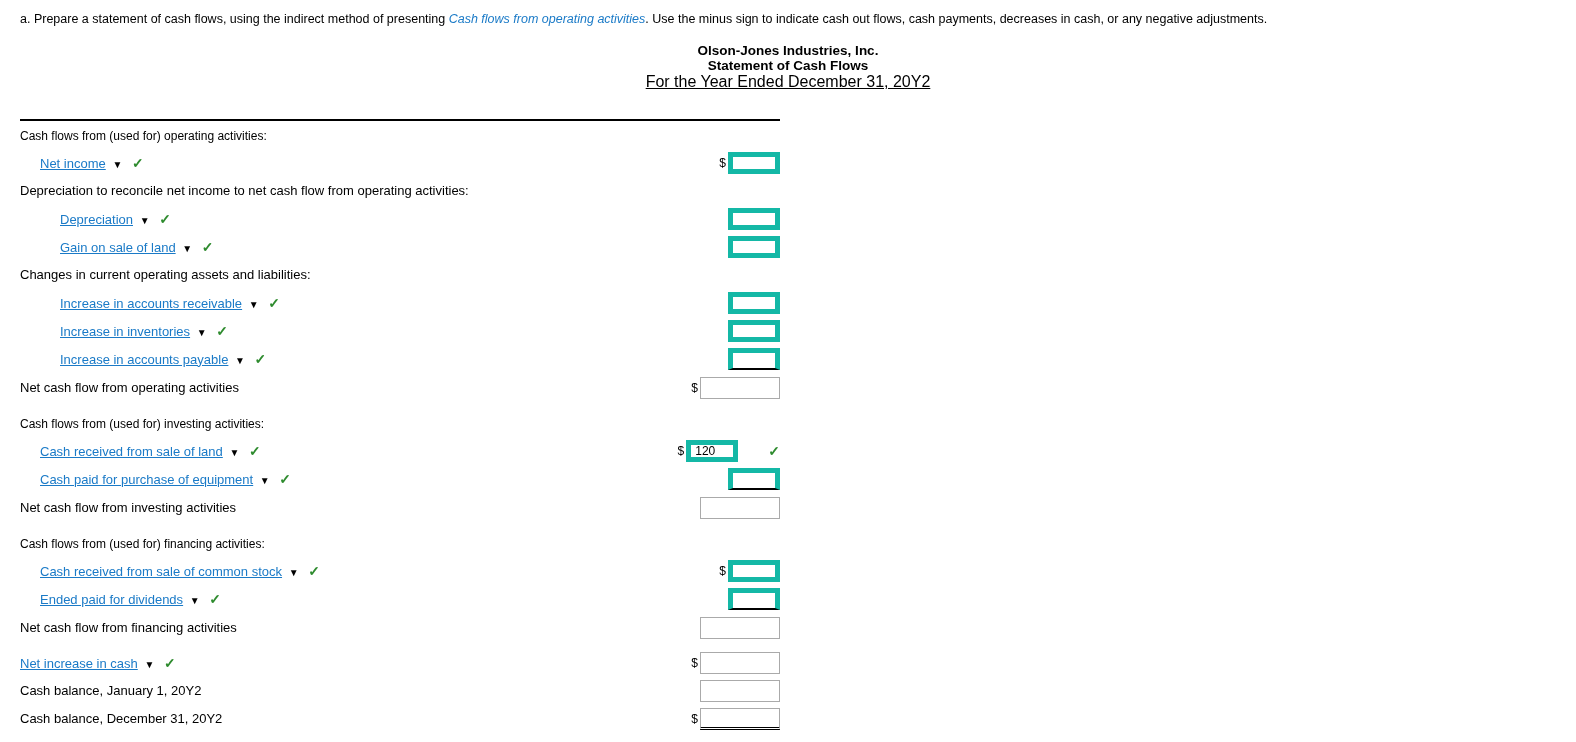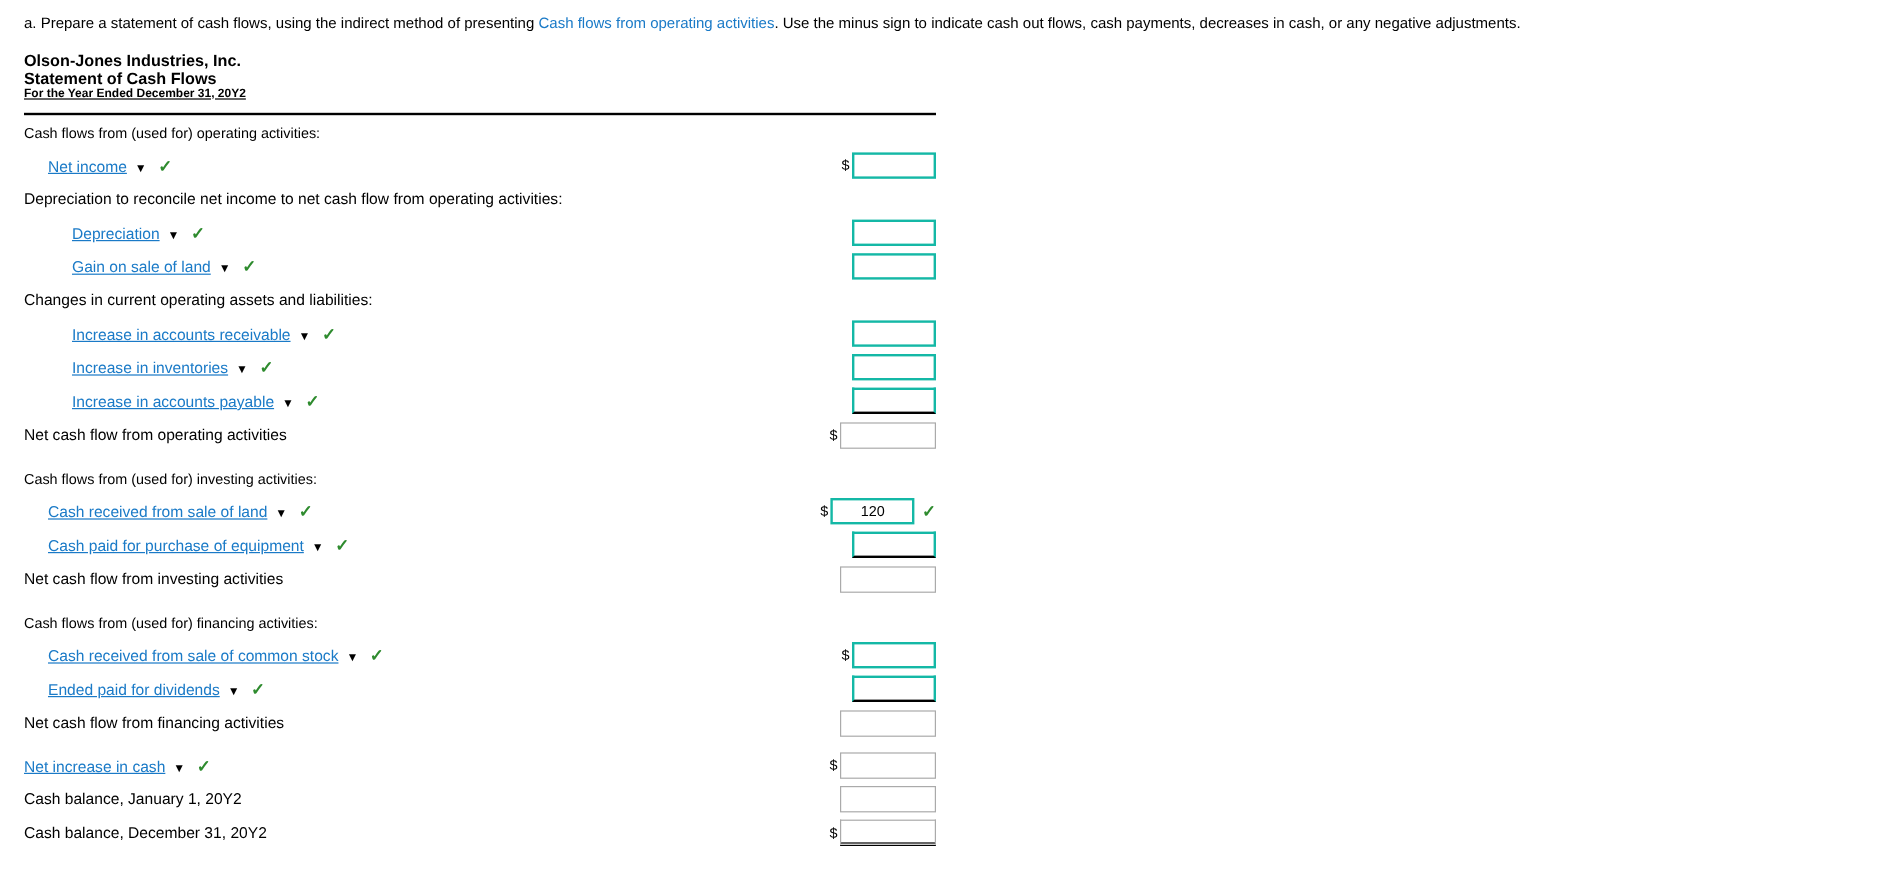--- a/index.html
+++ b/index.html
@@ -10,57 +10,58 @@
       color: #000;
       padding: 10px 20px;
     }
     .instruction {
       font-size: 12.5px;
       margin-bottom: 14px;
       line-height: 1.5;
     }
     .instruction .highlight {
       color: #1a7ac7;
+      font-style: italic;
     }
     .company-header {
-      text-align: left;
-      margin-bottom: 10px;
+      text-align: center;
+      margin-bottom: 28px;
     }
     .company-header .company-name {
       font-weight: bold;
       font-size: 13.5px;
     }
     .company-header .statement-title {
       font-weight: bold;
       font-size: 13.5px;
     }
     .company-header .period {
-      font-weight: bold;
-      font-size: 10px;
+      font-weight: normal;
+      font-size: 16px;
       text-decoration: underline;
     }
     .statement-table {
       width: 760px;
       border-top: 2px solid #000;
     }
     .row {
       display: flex;
       align-items: center;
       min-height: 28px;
       padding: 2px 0;
     }
     .label-col {
       flex: 1;
     }
     .section-header {
       font-weight: normal;
       font-size: 12px;
       padding: 4px 0 2px 0;
     }
-    .indent1 { padding-left: 20px; }
+    .indent1 { padding-left: 20px; gap: 24px; }
     .indent2 { padding-left: 40px; }
     .link-label {
       color: #1a7ac7;
       text-decoration: underline;
       cursor: pointer;
     }
     .dropdown-btn {
       display: inline-flex;
       align-items: center;
       cursor: pointer;
@@ -72,26 +73,26 @@
       color: #000;
       margin-left: 1px;
     }
     .check-mark {
       color: #2e8b2e;
       font-weight: bold;
       margin-left: 6px;
       font-size: 14px;
     }
     .input-box {
-      border: 2px solid #14b8a6;
-      width: 70px;
+      border: 5px solid #14b8a6;
+      width: 52px;
       height: 22px;
       padding: 1px 4px;
       font-size: 12px;
-      text-align: center;
+      text-align: left;
     }
     .input-box-wide {
       border: 1px solid #aaa;
       width: 80px;
       height: 22px;
       padding: 1px 4px;
       font-size: 12px;
       text-align: right;
     }
     .dollar-prefix {

